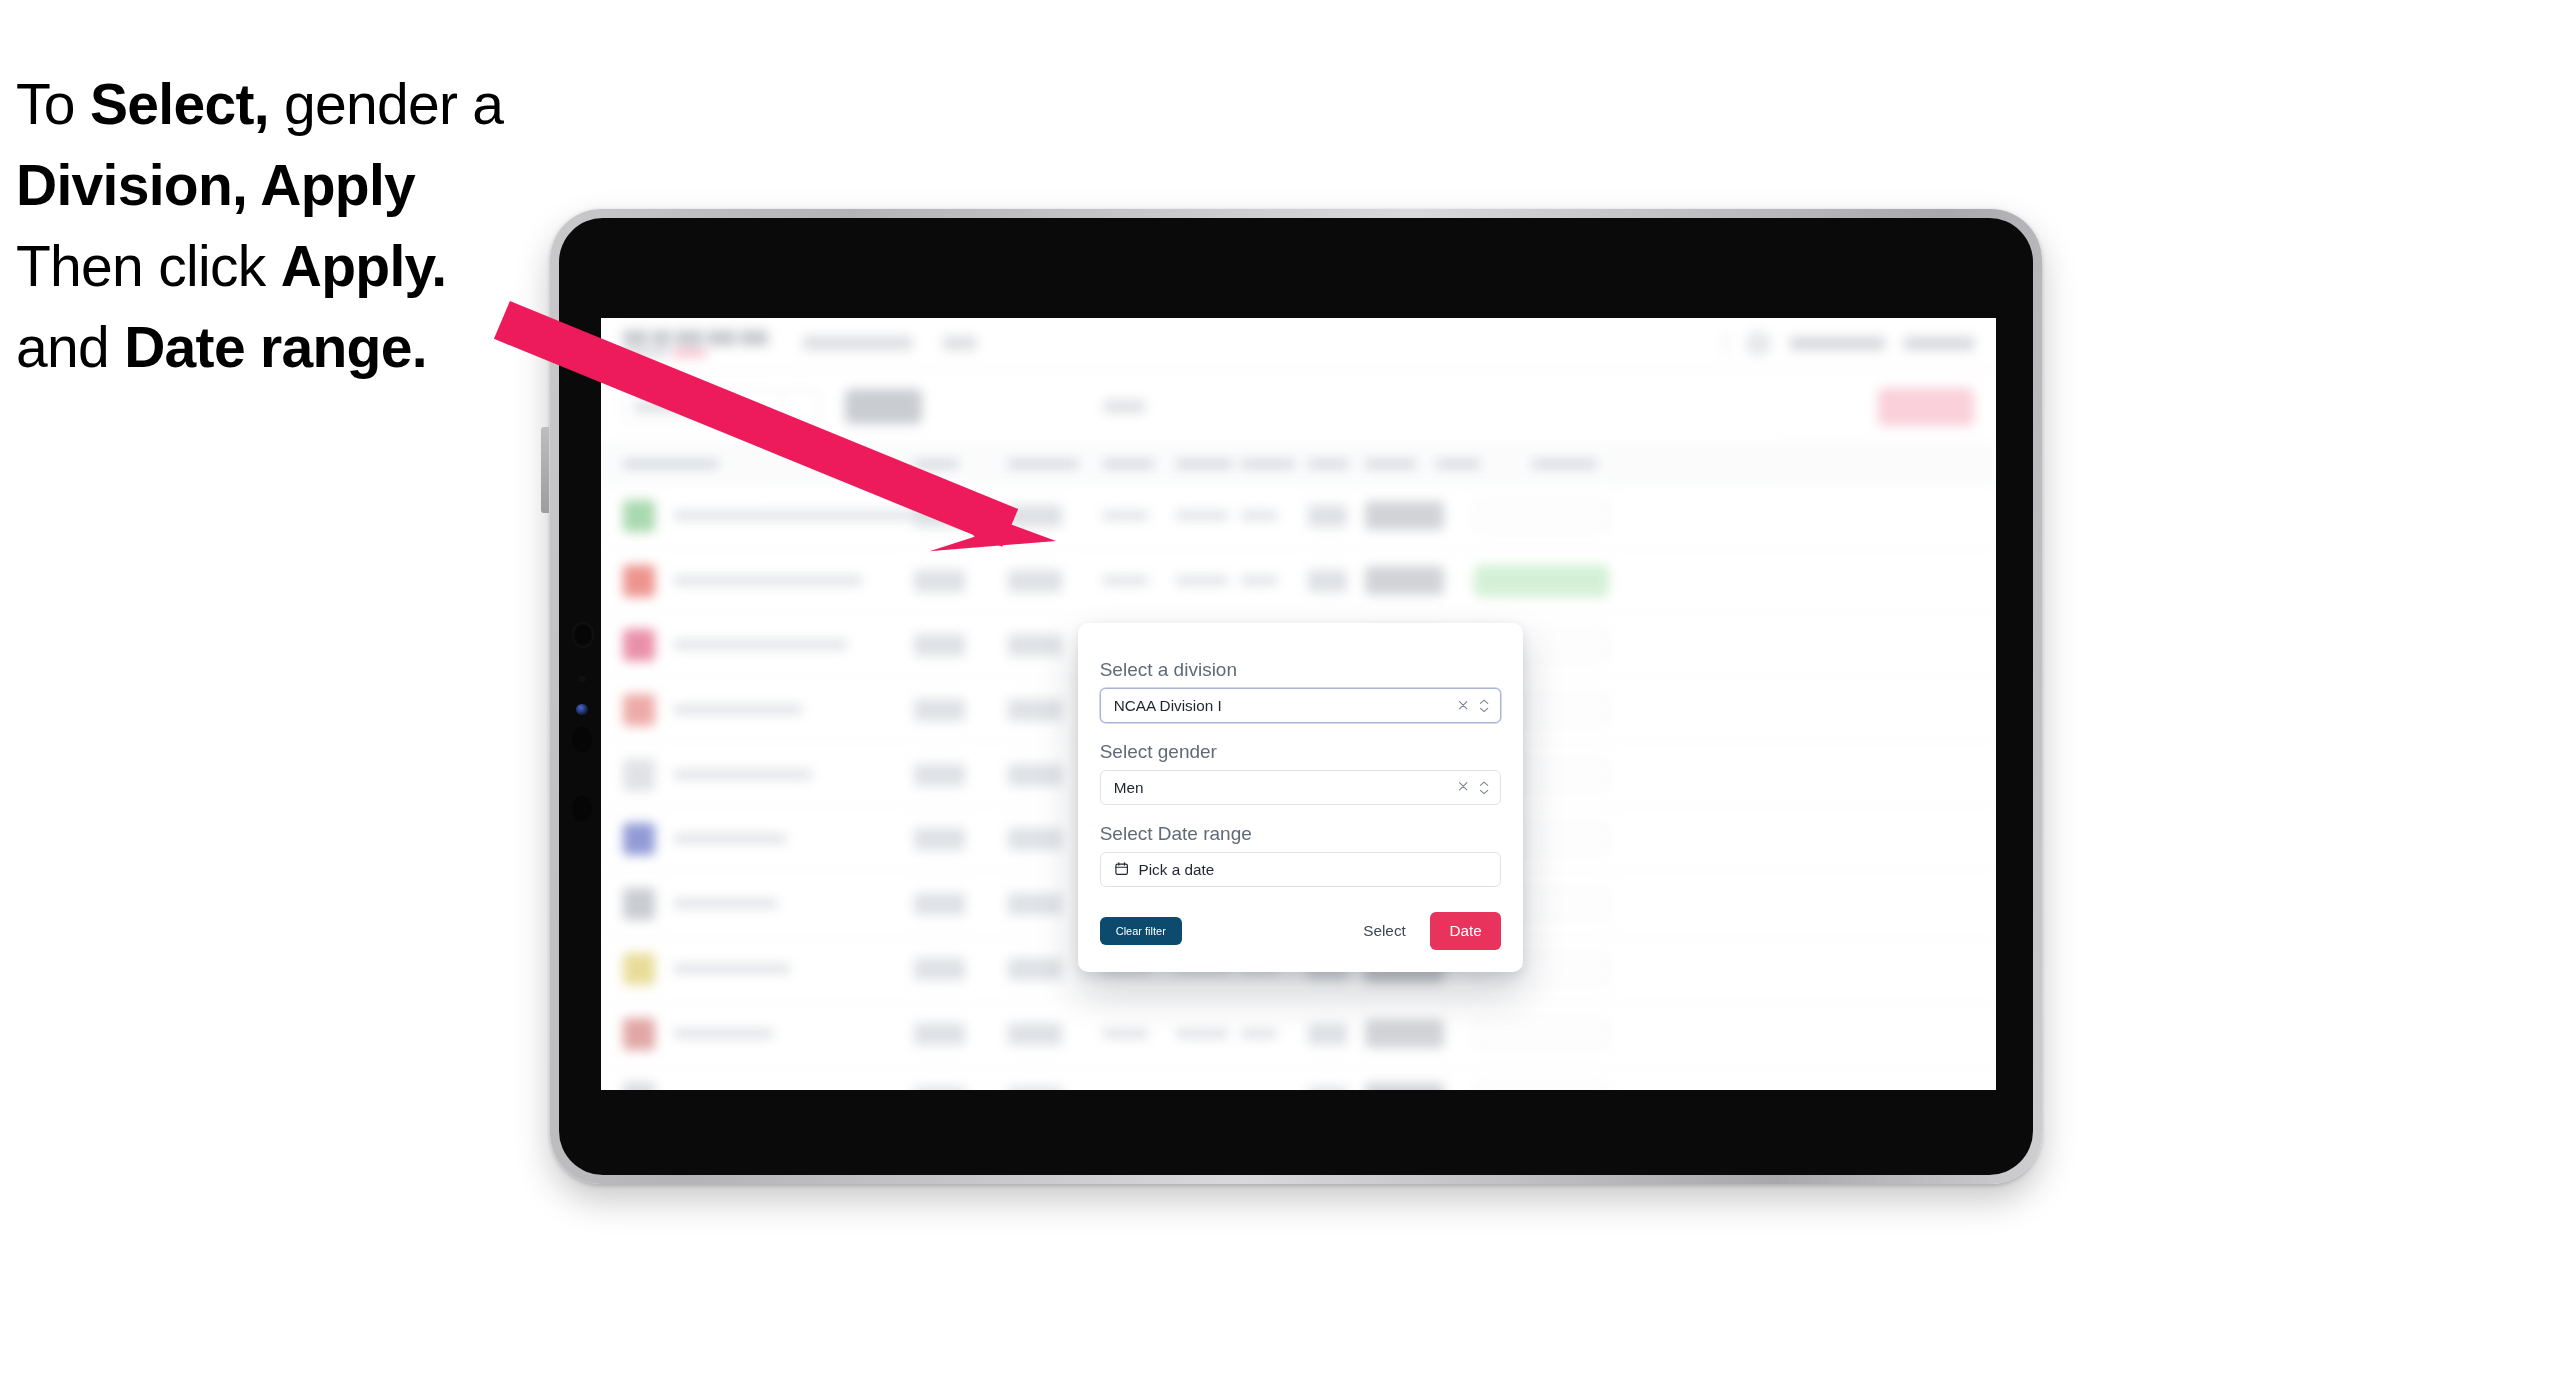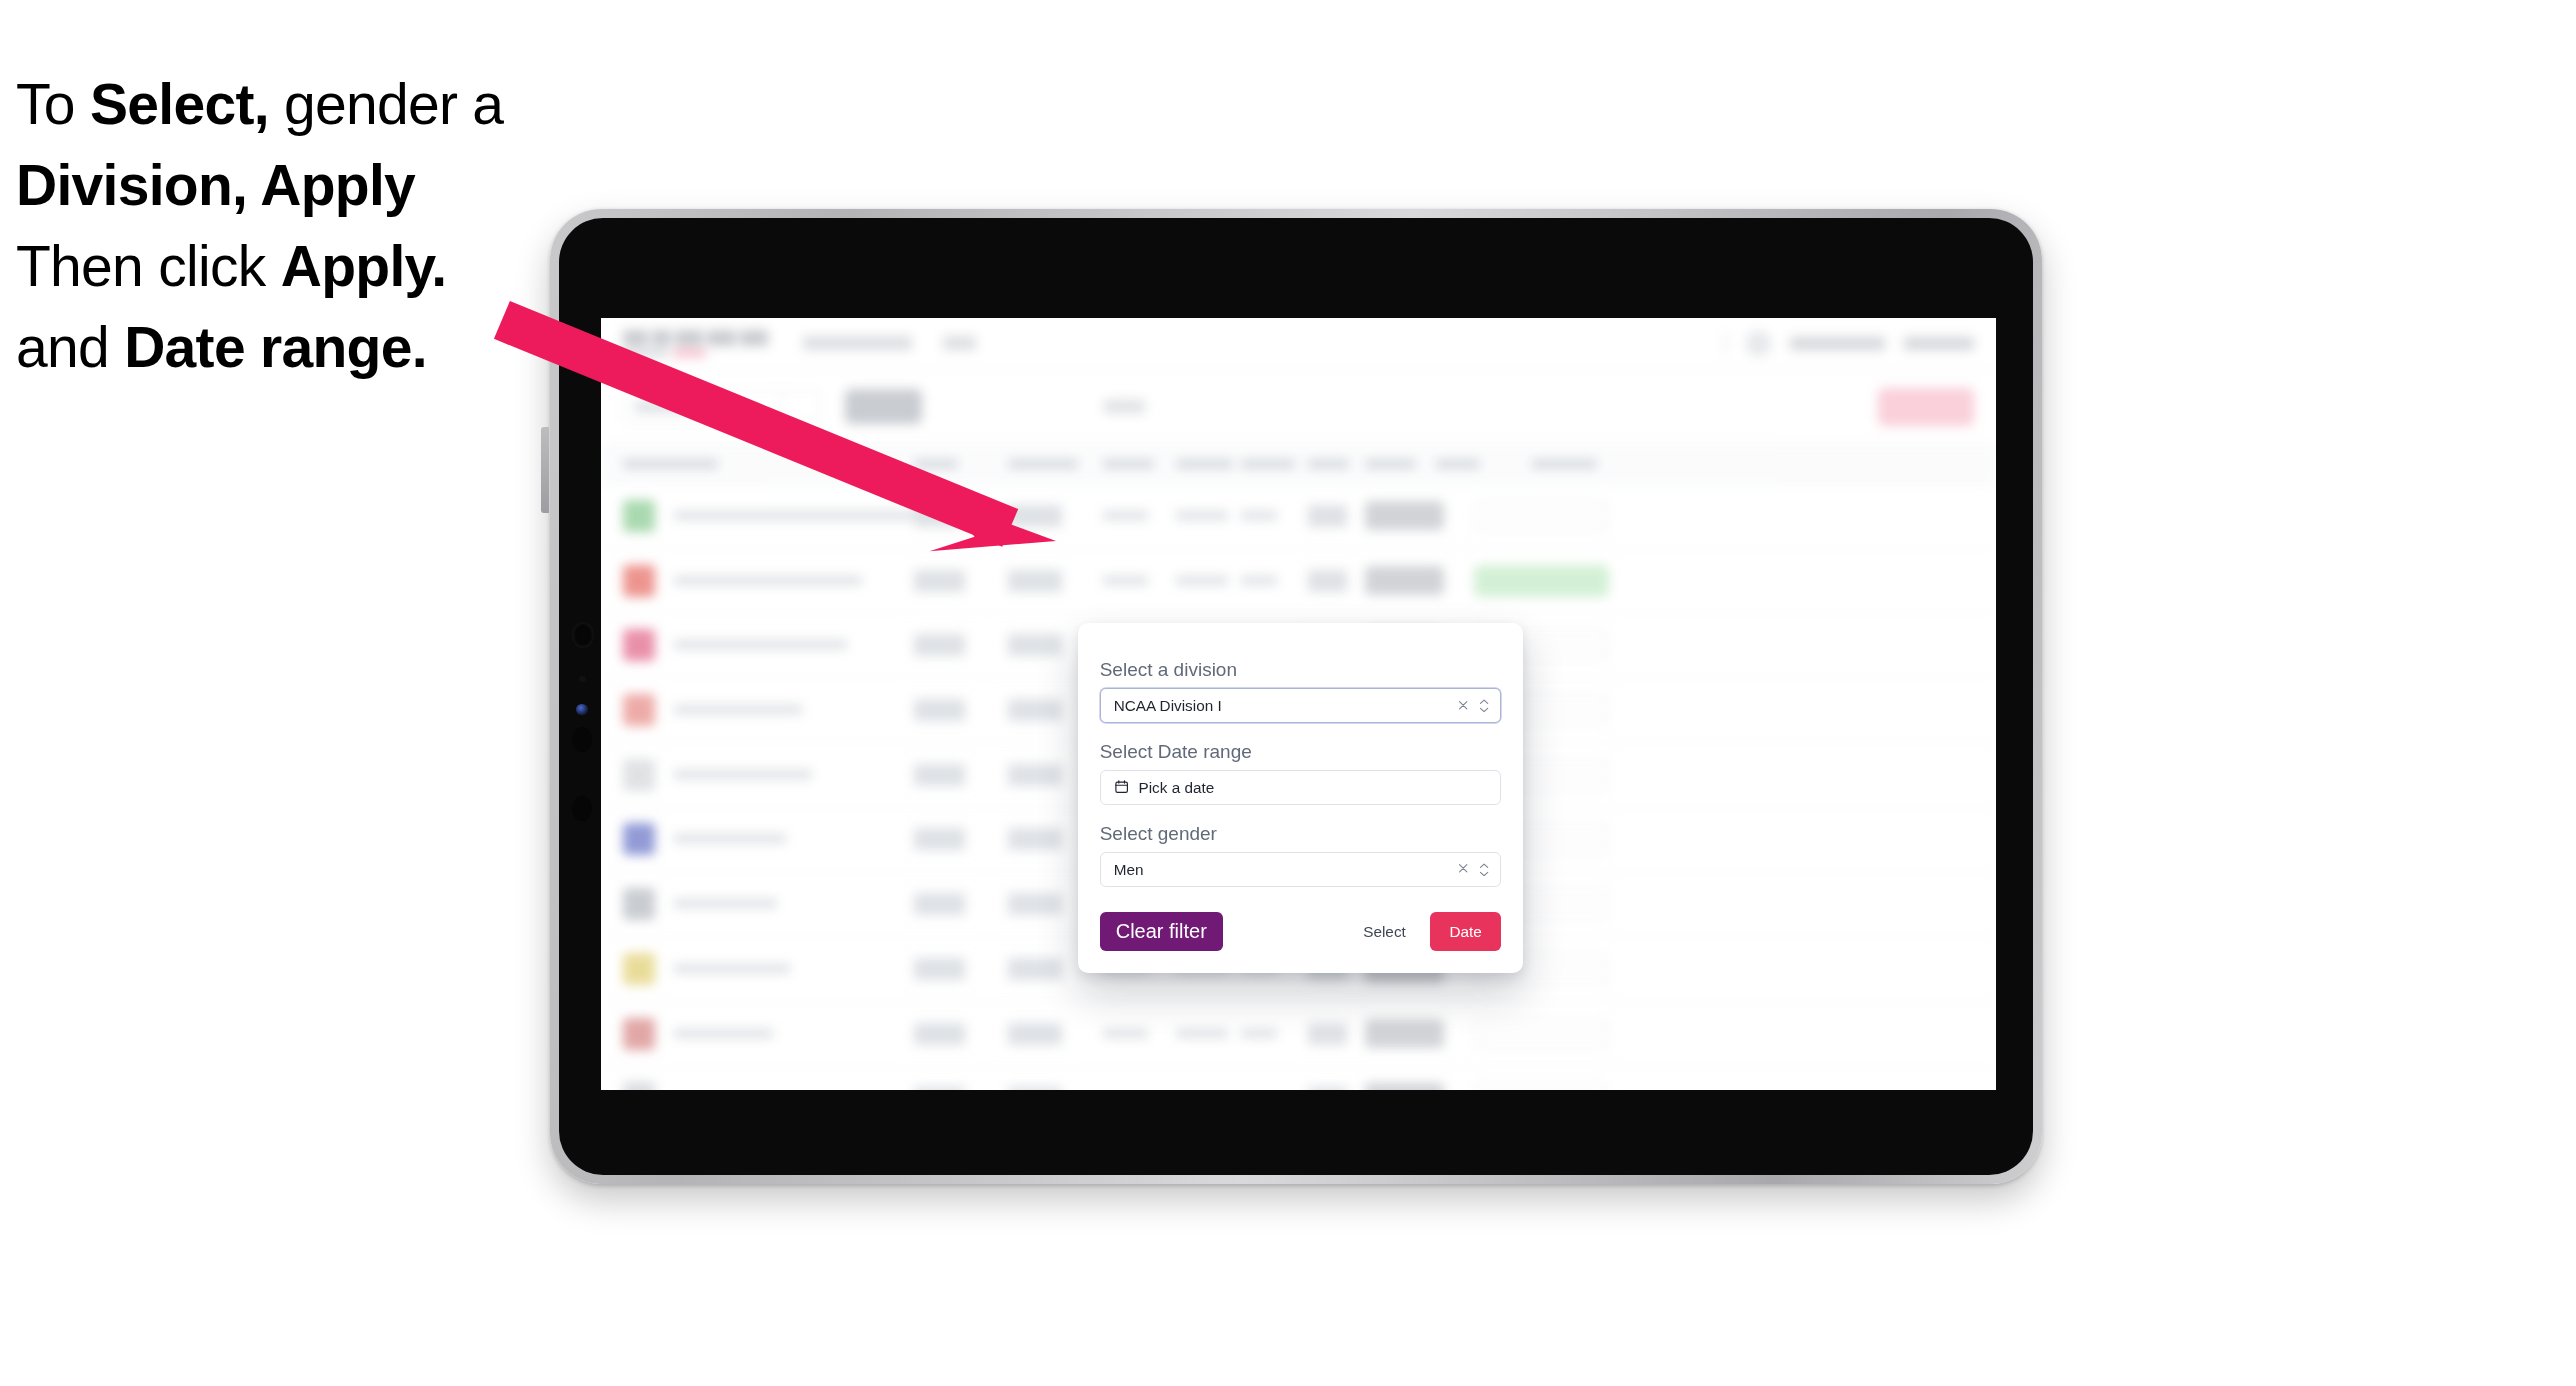--- a/index.html
+++ b/index.html
@@ -189,22 +189,22 @@
   .date-box {
     height: 35px; border: 0.7px solid #dfe2e8; border-radius: 5.8px; background: #fff;
     display: flex; align-items: center; gap: 9.5px; padding: 0 13px;
   }
   .date-placeholder { font-size: 15.3px; color: #1f2430; }
 
   #modal-actions {
     margin-top: 25px; display: flex; align-items: center;
   }
   #btn-clear {
-    background: #701a75; color: #ffffff; border: none; border-radius: 5.8px;
-    font-size: 20px; padding: 8px 16px; cursor: pointer;
+    background: #0c4a6e; color: #ffffff; border: none; border-radius: 5.8px;
+    font-size: 11px; padding: 8px 16px; cursor: pointer;
     font-family: "Liberation Sans", sans-serif;
   }
   #btn-cancel {
     margin-left: auto; background: transparent; border: none; color: #3d4654;
     font-size: 15.3px; padding: 10.2px 13px; cursor: pointer;
     font-family: "Liberation Sans", sans-serif;
   }
   #btn-apply {
     margin-left: 11.6px; background: #e8345c; color: #ffffff; border: none;
     border-radius: 5.8px; font-size: 15.3px; padding: 10.2px 19px; cursor: pointer;
@@ -420,53 +420,53 @@
                     <path d="M2 6 L7 1.5 L12 6"></path>
                   </svg>
                 <svg width="10.2" height="5.8" viewBox="0 0 14 8" fill="none" stroke="currentColor" stroke-width="1.5" stroke-linecap="round" stroke-linejoin="round">
                     <path d="M2 2 L7 6.5 L12 2"></path>
                   </svg>
               </div>
             </div>
           </div>
 
           <div class="field">
+            <div class="field-label">Select gender</div>
+            <div class="select-box">
+              <div class="select-value">Men</div>
+              <div class="select-clear">
+                <svg width="12.4" height="12.4" viewBox="0 0 17 17" fill="none" stroke="currentColor" stroke-width="1.5" stroke-linecap="round">
+                  <path d="M3.5 3.5 L13.5 13.5 M13.5 3.5 L3.5 13.5"></path>
+                </svg>
+              </div>
+              <div class="select-chevrons">
+                <svg width="10.2" height="5.8" viewBox="0 0 14 8" fill="none" stroke="currentColor" stroke-width="1.5" stroke-linecap="round" stroke-linejoin="round">
+                    <path d="M2 6 L7 1.5 L12 6"></path>
+                  </svg>
+                <svg width="10.2" height="5.8" viewBox="0 0 14 8" fill="none" stroke="currentColor" stroke-width="1.5" stroke-linecap="round" stroke-linejoin="round">
+                    <path d="M2 2 L7 6.5 L12 2"></path>
+                  </svg>
+              </div>
+            </div>
+          </div>
+
+          <div class="field">
             <div class="field-label">Select Date range</div>
             <div class="date-box">
               <span>
                 <svg width="15.3" height="15.3" viewBox="0 0 21 21" fill="none" stroke="#1f2430" stroke-width="1.6" stroke-linecap="round" stroke-linejoin="round">
                   <rect x="2.6" y="4.2" width="15.8" height="14.2" rx="2.2"></rect>
                   <path d="M2.6 8.6 H18.4"></path>
                   <path d="M6.6 2.4 V5.6 M14.4 2.4 V5.6"></path>
                 </svg>
               </span>
               <span class="date-placeholder">Pick a date</span>
             </div>
           </div>
 
-          <div class="field">
-            <div class="field-label">Select gender</div>
-            <div class="select-box">
-              <div class="select-value">Men</div>
-              <div class="select-clear">
-                <svg width="12.4" height="12.4" viewBox="0 0 17 17" fill="none" stroke="currentColor" stroke-width="1.5" stroke-linecap="round">
-                  <path d="M3.5 3.5 L13.5 13.5 M13.5 3.5 L3.5 13.5"></path>
-                </svg>
-              </div>
-              <div class="select-chevrons">
-                <svg width="10.2" height="5.8" viewBox="0 0 14 8" fill="none" stroke="currentColor" stroke-width="1.5" stroke-linecap="round" stroke-linejoin="round">
-                    <path d="M2 6 L7 1.5 L12 6"></path>
-                  </svg>
-                <svg width="10.2" height="5.8" viewBox="0 0 14 8" fill="none" stroke="currentColor" stroke-width="1.5" stroke-linecap="round" stroke-linejoin="round">
-                    <path d="M2 2 L7 6.5 L12 2"></path>
-                  </svg>
-              </div>
-            </div>
-          </div>
-
           <div id="modal-actions">
             <button id="btn-clear">Clear filter</button>
             <button id="btn-cancel">Select</button>
             <button id="btn-apply">Date</button>
           </div>
 
         </div>
       </div>
     </div>
   </div>

